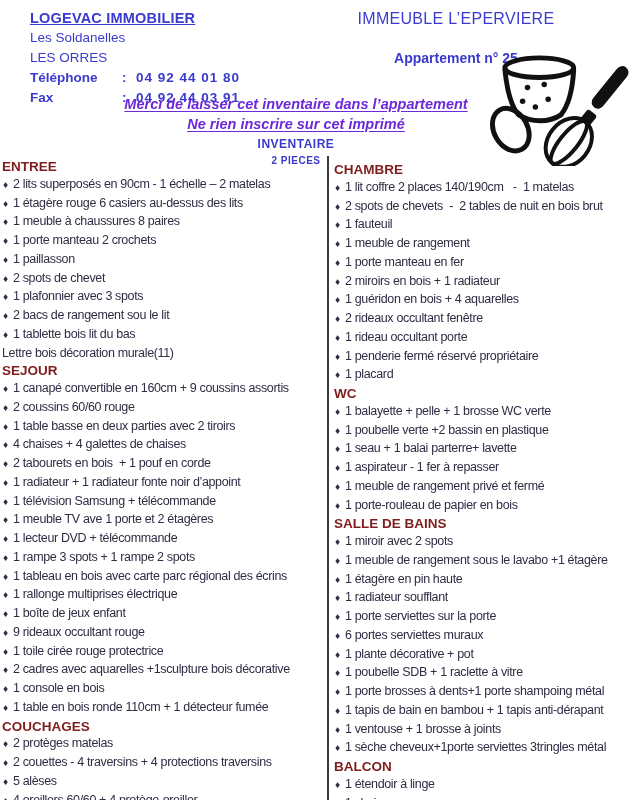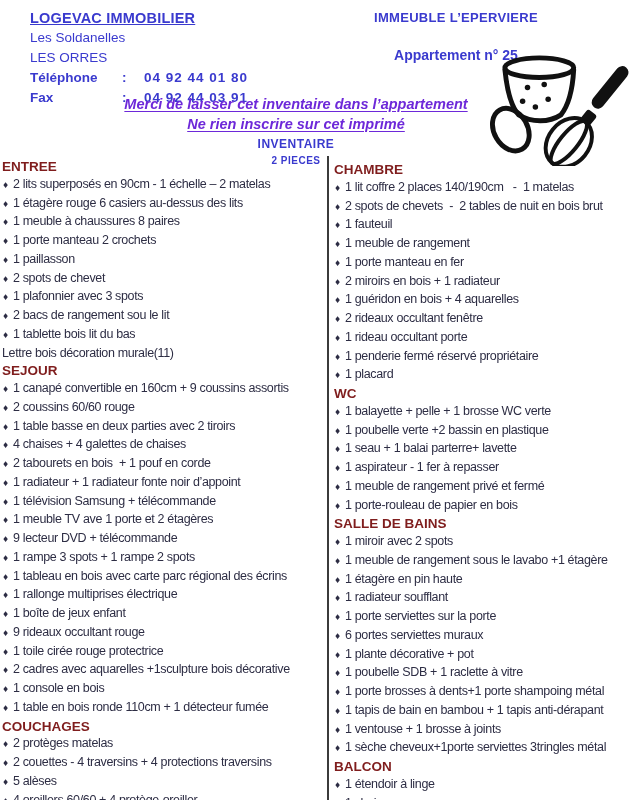--- a/index.html
+++ b/index.html
@@ -10,25 +10,25 @@
     -webkit-font-smoothing:antialiased;
   }
   .page{position:absolute;inset:0;}
 
   
   .top-left{position:absolute;left:30px;top:8px;line-height:20px;font-size:13.5px;color:#3a3ace;}
   .company{font-weight:bold;font-size:14.5px;text-decoration:underline;letter-spacing:.2px;}
   .contact-row{display:flex;font-weight:bold;}
   .contact-label{display:inline-block;width:92px;}
   .contact-colon{display:inline-block;width:14px;}
-  .contact-number{display:inline-block;margin-left:8px;letter-spacing:1px;}
+  .contact-number{display:inline-block;letter-spacing:1px;}
 
   
   .top-right{position:absolute;left:300px;top:10px;width:312px;text-align:center;color:#3a3ace;}
-  .building{font-weight:bold;font-size:13px;letter-spacing:.3px;}
+  .building{font-weight:normal;font-size:16px;letter-spacing:.3px;}
   .apartment{font-weight:bold;font-size:14px;margin-top:22px;}
 
   
   .clipart{position:absolute;left:478px;top:52px;}
 
   
   .center-block{position:absolute;left:0;top:94px;width:592px;text-align:center;}
   .notice{color:#6d28d9;font-weight:bold;font-style:italic;font-size:14.5px;line-height:20px;
           text-decoration:underline;text-underline-offset:2px;}
   .doc-title{color:#3a3ace;font-weight:bold;font-size:12px;line-height:17px;margin-top:2px;letter-spacing:.5px;}
@@ -115,21 +115,21 @@
       <div class="item"><span class="item-text">Lettre bois décoration murale(11)</span></div>
       <div class="sec-header">SEJOUR</div>
       <div class="item"><span class="bullet">♦</span><span class="item-text">1 canapé convertible en 160cm + 9 coussins assortis</span></div>
       <div class="item"><span class="bullet">♦</span><span class="item-text">2 coussins 60/60 rouge</span></div>
       <div class="item"><span class="bullet">♦</span><span class="item-text">1 table basse en deux parties avec 2 tiroirs</span></div>
       <div class="item"><span class="bullet">♦</span><span class="item-text">4 chaises + 4 galettes de chaises</span></div>
       <div class="item"><span class="bullet">♦</span><span class="item-text">2 tabourets en bois  + 1 pouf en corde</span></div>
       <div class="item"><span class="bullet">♦</span><span class="item-text">1 radiateur + 1 radiateur fonte noir d’appoint</span></div>
       <div class="item"><span class="bullet">♦</span><span class="item-text">1 télévision Samsung + télécommande</span></div>
       <div class="item"><span class="bullet">♦</span><span class="item-text">1 meuble TV ave 1 porte et 2 étagères</span></div>
-      <div class="item"><span class="bullet">♦</span><span class="item-text">9 lecteur DVD + télécommande</span></div>
+      <div class="item"><span class="bullet">♦</span><span class="item-text">1 lecteur DVD + télécommande</span></div>
       <div class="item"><span class="bullet">♦</span><span class="item-text">1 rampe 3 spots + 1 rampe 2 spots</span></div>
       <div class="item"><span class="bullet">♦</span><span class="item-text">1 tableau en bois avec carte parc régional des écrins</span></div>
       <div class="item"><span class="bullet">♦</span><span class="item-text">1 rallonge multiprises électrique</span></div>
       <div class="item"><span class="bullet">♦</span><span class="item-text">1 boîte de jeux enfant</span></div>
       <div class="item"><span class="bullet">♦</span><span class="item-text">9 rideaux occultant rouge</span></div>
       <div class="item"><span class="bullet">♦</span><span class="item-text">1 toile cirée rouge protectrice</span></div>
       <div class="item"><span class="bullet">♦</span><span class="item-text">2 cadres avec aquarelles +1sculpture bois décorative</span></div>
       <div class="item"><span class="bullet">♦</span><span class="item-text">1 console en bois</span></div>
       <div class="item"><span class="bullet">♦</span><span class="item-text">1 table en bois ronde 110cm + 1 détecteur fumée</span></div>
       <div class="sec-header">COUCHAGES</div>

